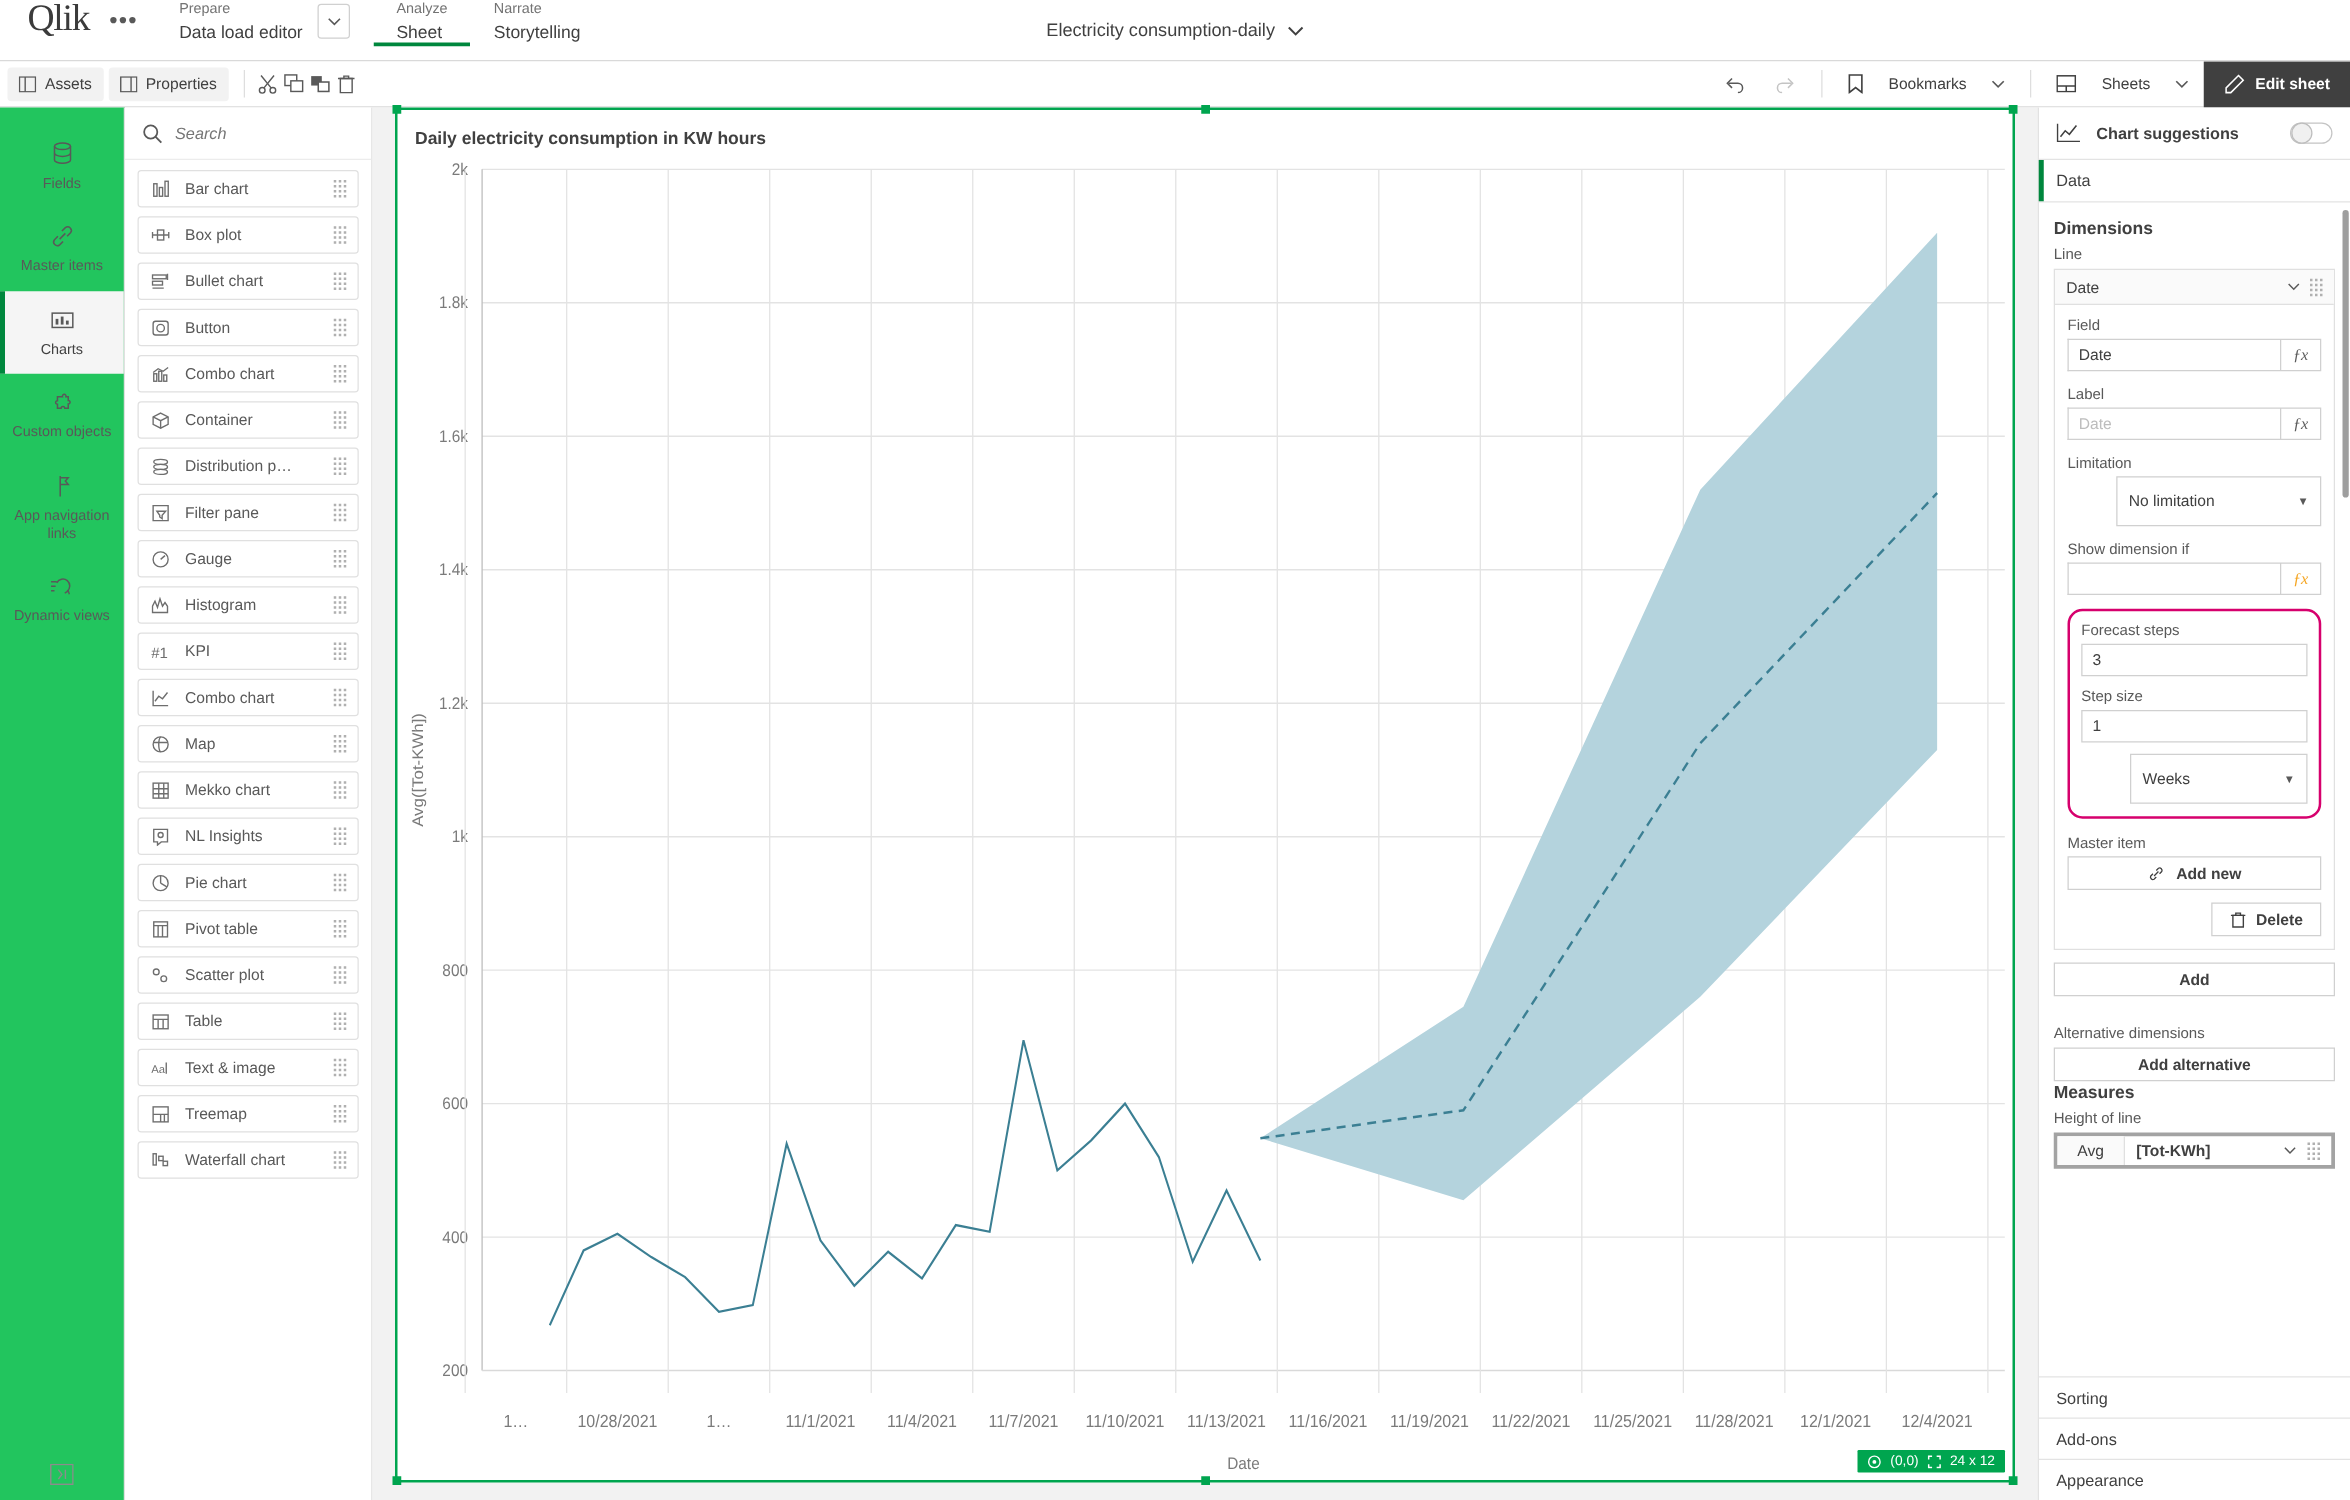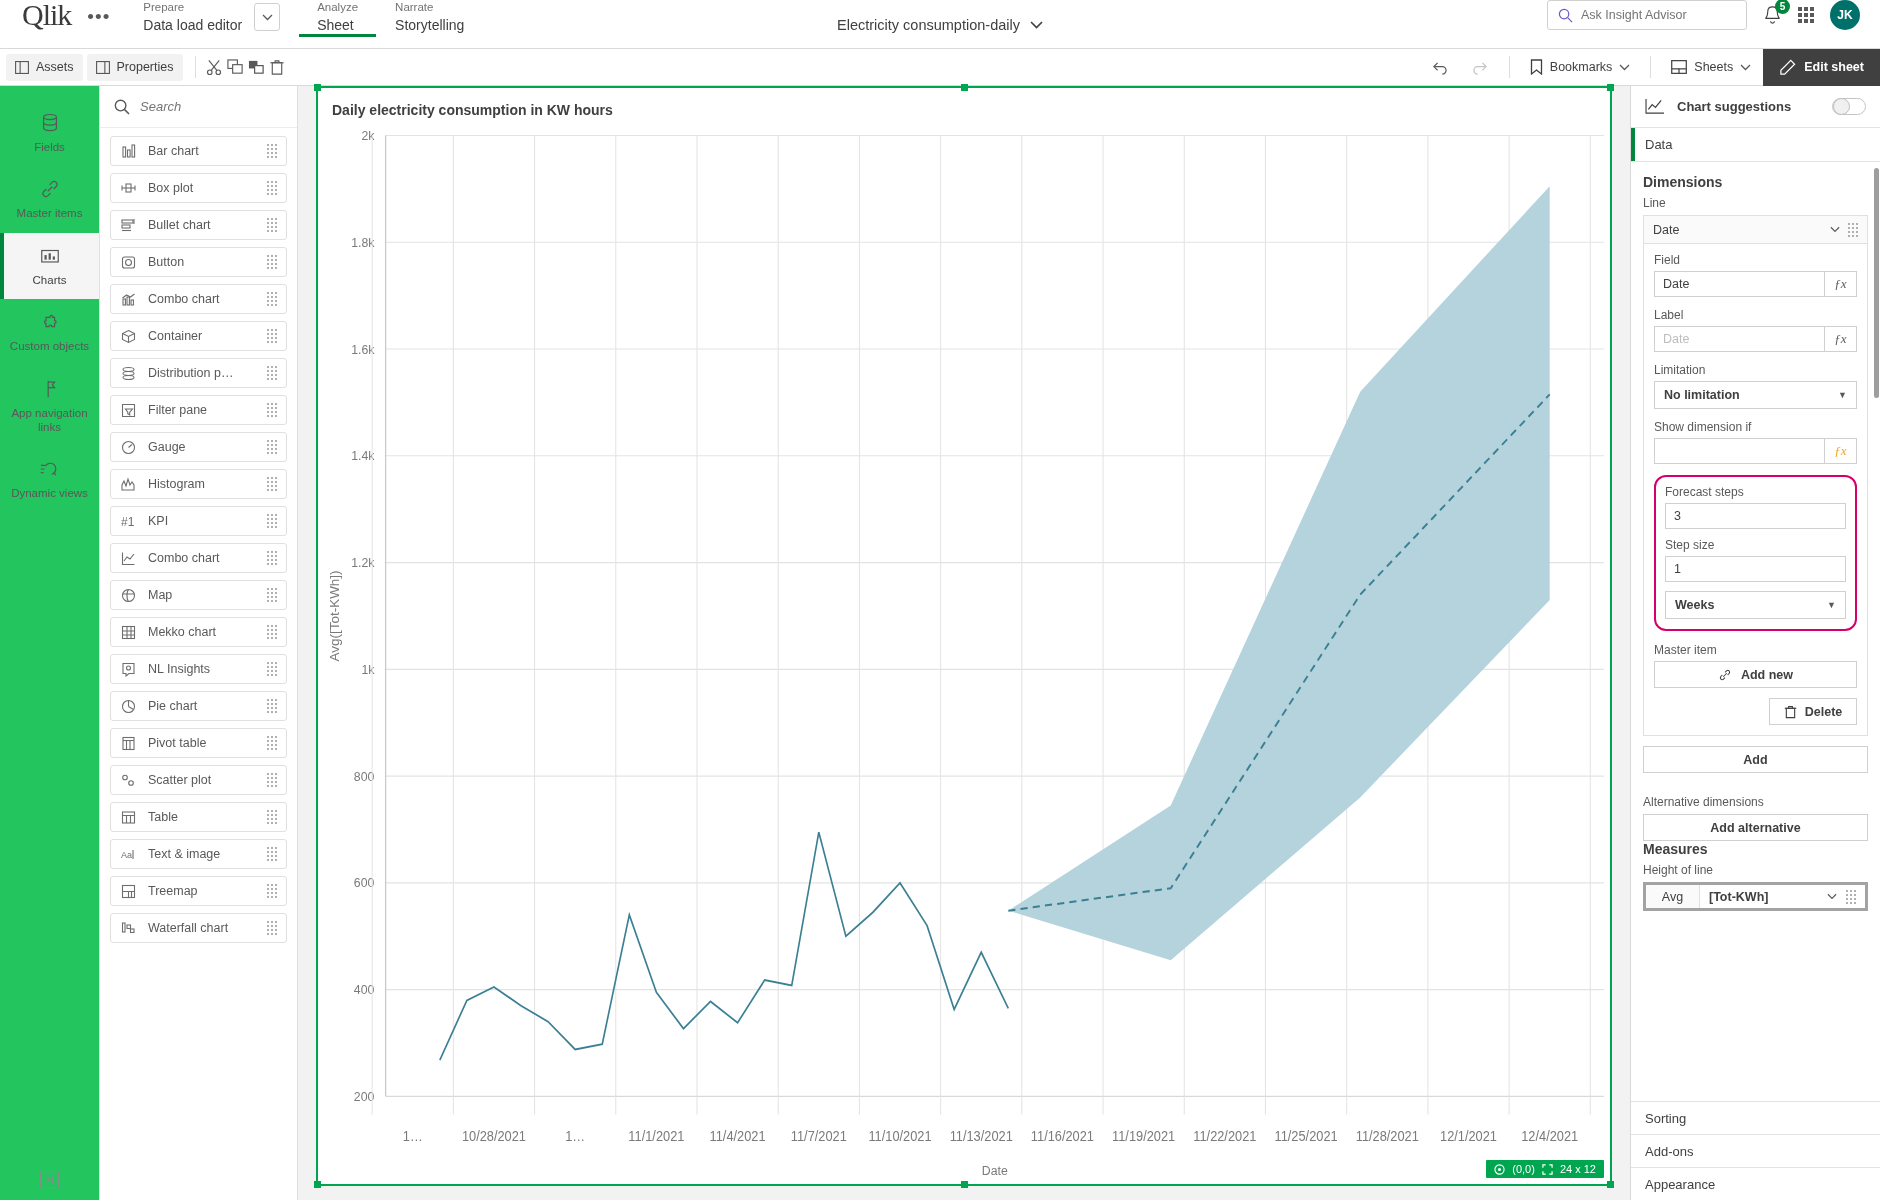--- a/index.html
+++ b/index.html
@@ -64,21 +64,21 @@
   }
   .tbtn {
     display: flex; align-items: center; gap: 7px; height: 27px; padding: 0 9px;
     border-radius: 3px; cursor: pointer; font-size: 12.5px; color: #404040; background: #f2f2f2;
     margin-right: 4px;
   }
   .tool-ico { width: 21px; display: flex; align-items: center; justify-content: center; cursor: pointer; color: #595959; }
   .tsep { width: 1px; height: 22px; background: #dedede; margin: 0 8px; }
   .toolbar-right { margin-left: auto; display: flex; align-items: center; height: 37px; }
   .tb-item {
-    display: flex; align-items: center; gap: 7px; padding: 0 12px; height: 37px;
+    display: flex; align-items: center; gap: 20px; padding: 0 12px; height: 37px;
     cursor: pointer; font-size: 12.5px; color: #404040;
   }
   .tb-item.disabled { color: #c4c4c4; }
   .edit-sheet {
     background: #404040; color: #fff; display: flex; align-items: center; gap: 8px;
     padding: 0 16px; height: 37px; font-size: 12.5px; font-weight: bold; cursor: pointer;
   }
 
   
   .body { flex: 1; display: flex; min-height: 0; }
@@ -171,22 +171,22 @@
     font-size: 12.5px; color: #404040; display: flex; align-items: center; background: #fff;
   }
   .inp.ph { color: #bdbdbd; }
   .fxbtn {
     width: 33px; height: 26px; border: 1px solid #d0d0d0; display: flex; align-items: center;
     justify-content: center; color: #5c5c5c; font-style: italic; font-size: 13px; background: #fff; cursor: pointer;
     font-family: "Liberation Serif", serif;
   }
   .fxbtn.orange { color: #f5a623; }
   .select {
-    height: 28px; border: 1px solid #d0d0d0; display: flex; align-items: center; padding: 0 9px;
-    font-size: 12.5px; color: #404040; font-weight: bold; background: #fff; cursor: pointer; margin-bottom: 11px;
+    height: 40px; border: 1px solid #d0d0d0; display: flex; align-items: center; padding: 0 9px;
+    font-size: 12.5px; color: #404040; font-weight: normal; background: #fff; cursor: pointer; margin-bottom: 11px; margin-left: 39px;
   }
   .select .car { margin-left: auto; font-size: 9px; color: #595959; }
   .forecast-box {
     border: 2px solid #d6006d; border-radius: 12px; padding: 8px 9px 10px 9px; margin: 4px 0 12px 0;
   }
   .forecast-box .fld-label { margin-top: 0; }
   .btn-wide {
     height: 27px; border: 1px solid #d0d0d0; display: flex; align-items: center; justify-content: center;
     gap: 9px; font-size: 12.5px; font-weight: bold; color: #404040; cursor: pointer; background: #fff;
   }
@@ -248,48 +248,20 @@
     </div>
     <div class="hub-sep"></div>
 
     <div class="apptitle">
       <span>Electricity consumption-daily</span>
       <svg width="13" height="8" viewBox="0 0 13 8">
           <path d="M1 1l5.5 5.5L12 1" stroke="#404040" stroke-width="1.6" fill="none"></path>
         </svg>
     </div>
 
-    <div class="topright">
-      <div class="searchbox">
-        <svg width="15" height="15" viewBox="0 0 16 16">
-            <circle cx="6.5" cy="6.5" r="5" stroke="#6a5acd" stroke-width="1.3" fill="none"></circle>
-            <line x1="10.3" y1="10.3" x2="15" y2="15" stroke="#6a5acd" stroke-width="1.3"></line>
-          </svg>
-        <input type="text" placeholder="Ask Insight Advisor" style="">
-      </div>
-      <div class="bellwrap">
-        <svg width="19" height="20" viewBox="0 0 20 21">
-          <path d="M10 2c-3 0-5 2-5 5 0 5-2 6-2 7h14c0-1-2-2-2-7 0-3-2-5-5-5z" stroke="#404040" stroke-width="1.2" fill="none"></path>
-          <path d="M8 17a2 2 0 004 0" stroke="#404040" stroke-width="1.2" fill="none"></path>
-        </svg>
-        <span class="badge">5</span>
-      </div>
-      <div class="grid9">
-          <i></i>
-          <i></i>
-          <i></i>
-          <i></i>
-          <i></i>
-          <i></i>
-          <i></i>
-          <i></i>
-          <i></i>
-        </div>
-      <div class="avatar">JK</div>
-    </div>
   </div>
 
   <div class="toolbar">
     <div class="tbtn">
       <svg width="14" height="13" viewBox="0 0 15 14">
           <rect x="0.6" y="0.6" width="13.8" height="12.8" stroke="#595959" fill="none" stroke-width="1.2"></rect>
           <line x1="5.5" y1="0.6" x2="5.5" y2="13.4" stroke="#595959" stroke-width="1.2"></line>
         </svg>
       <span>Assets</span>
     </div>

